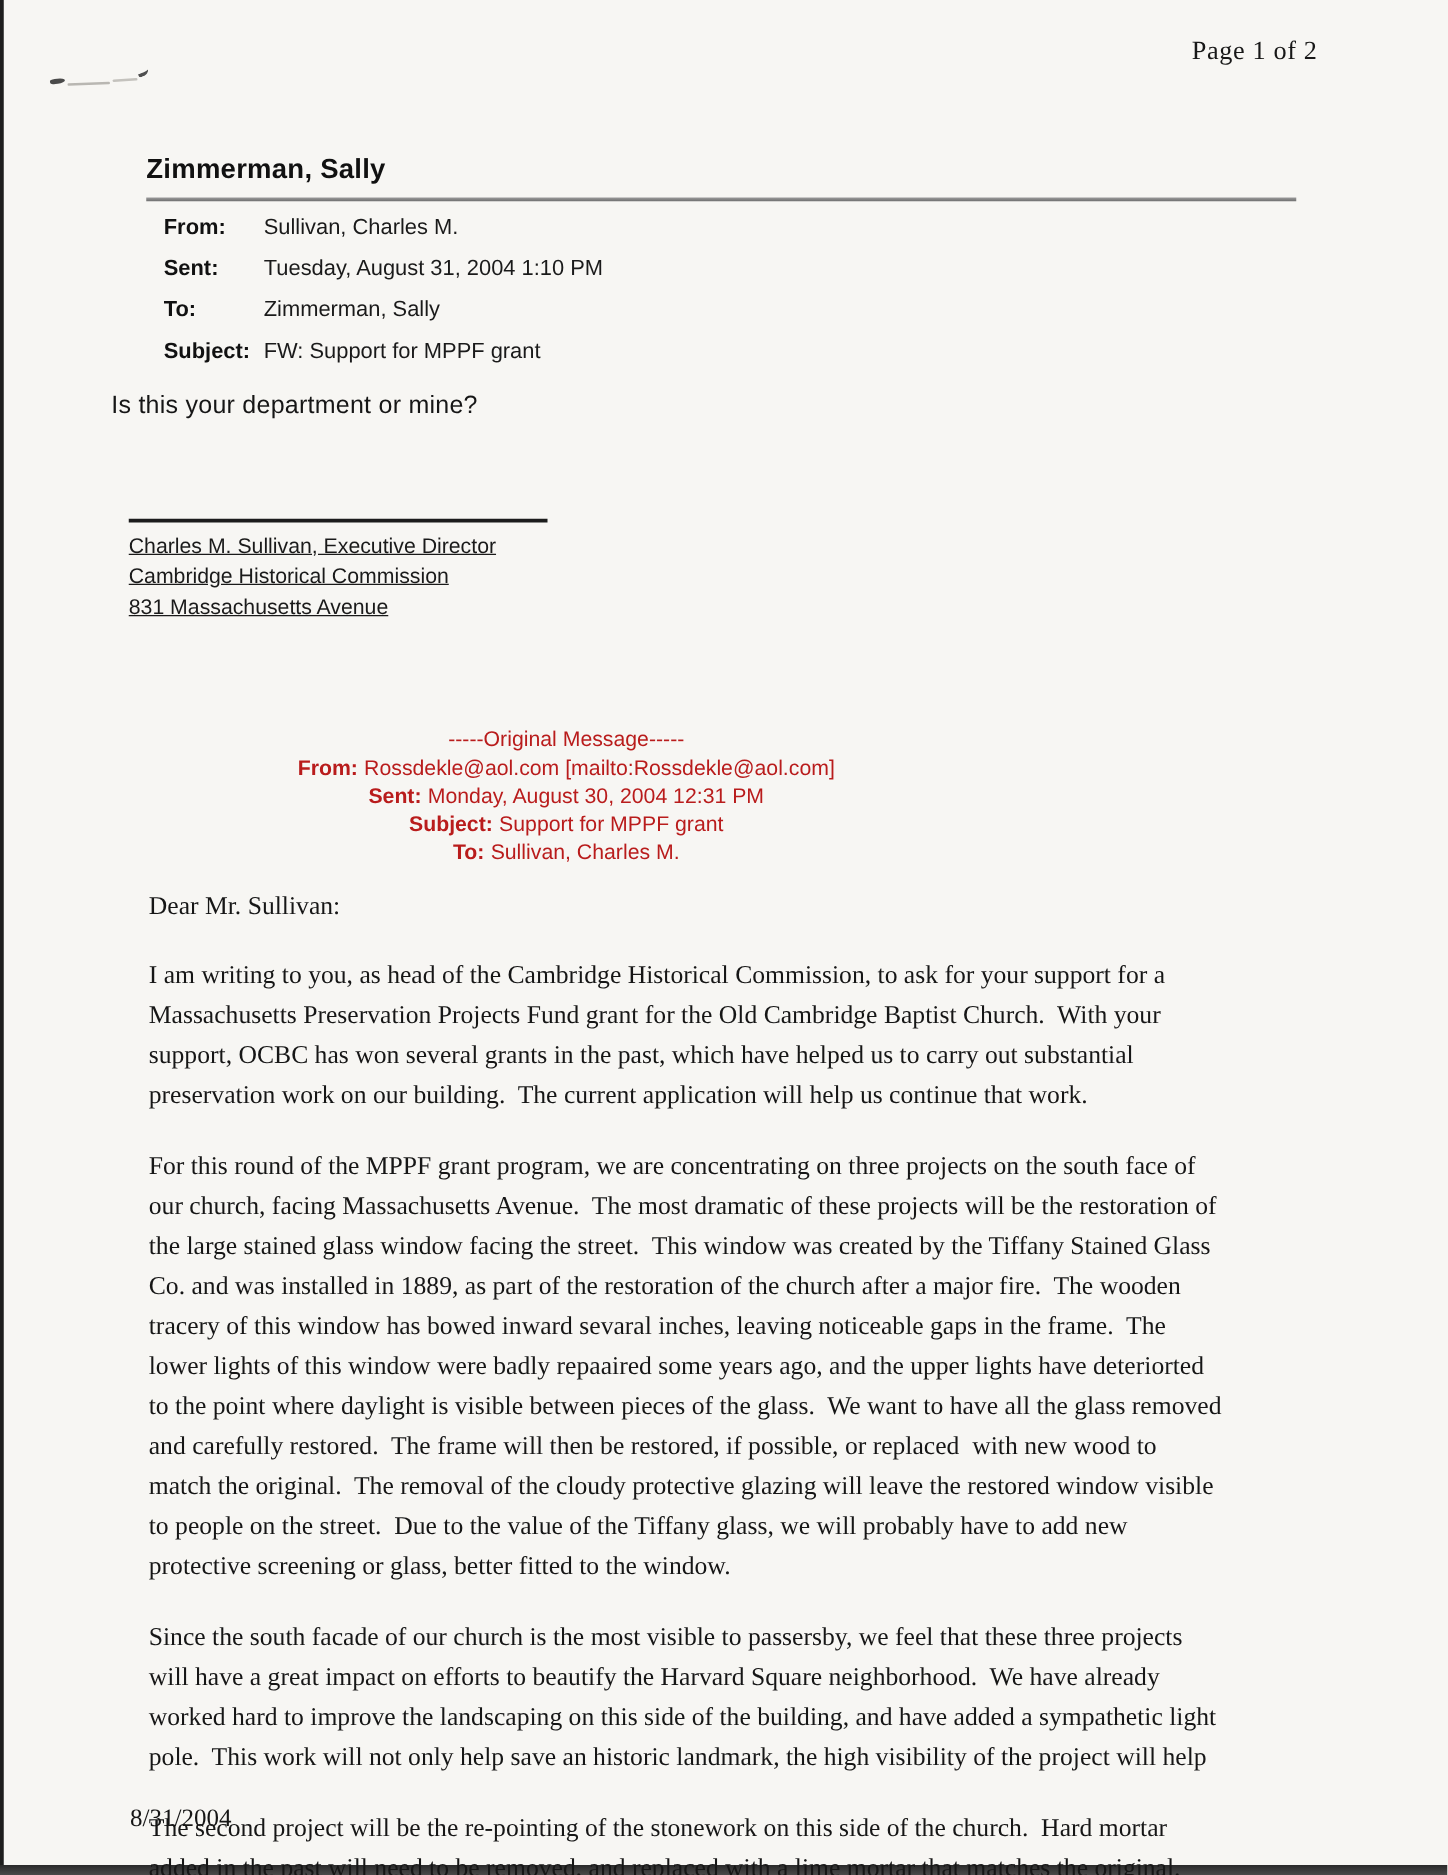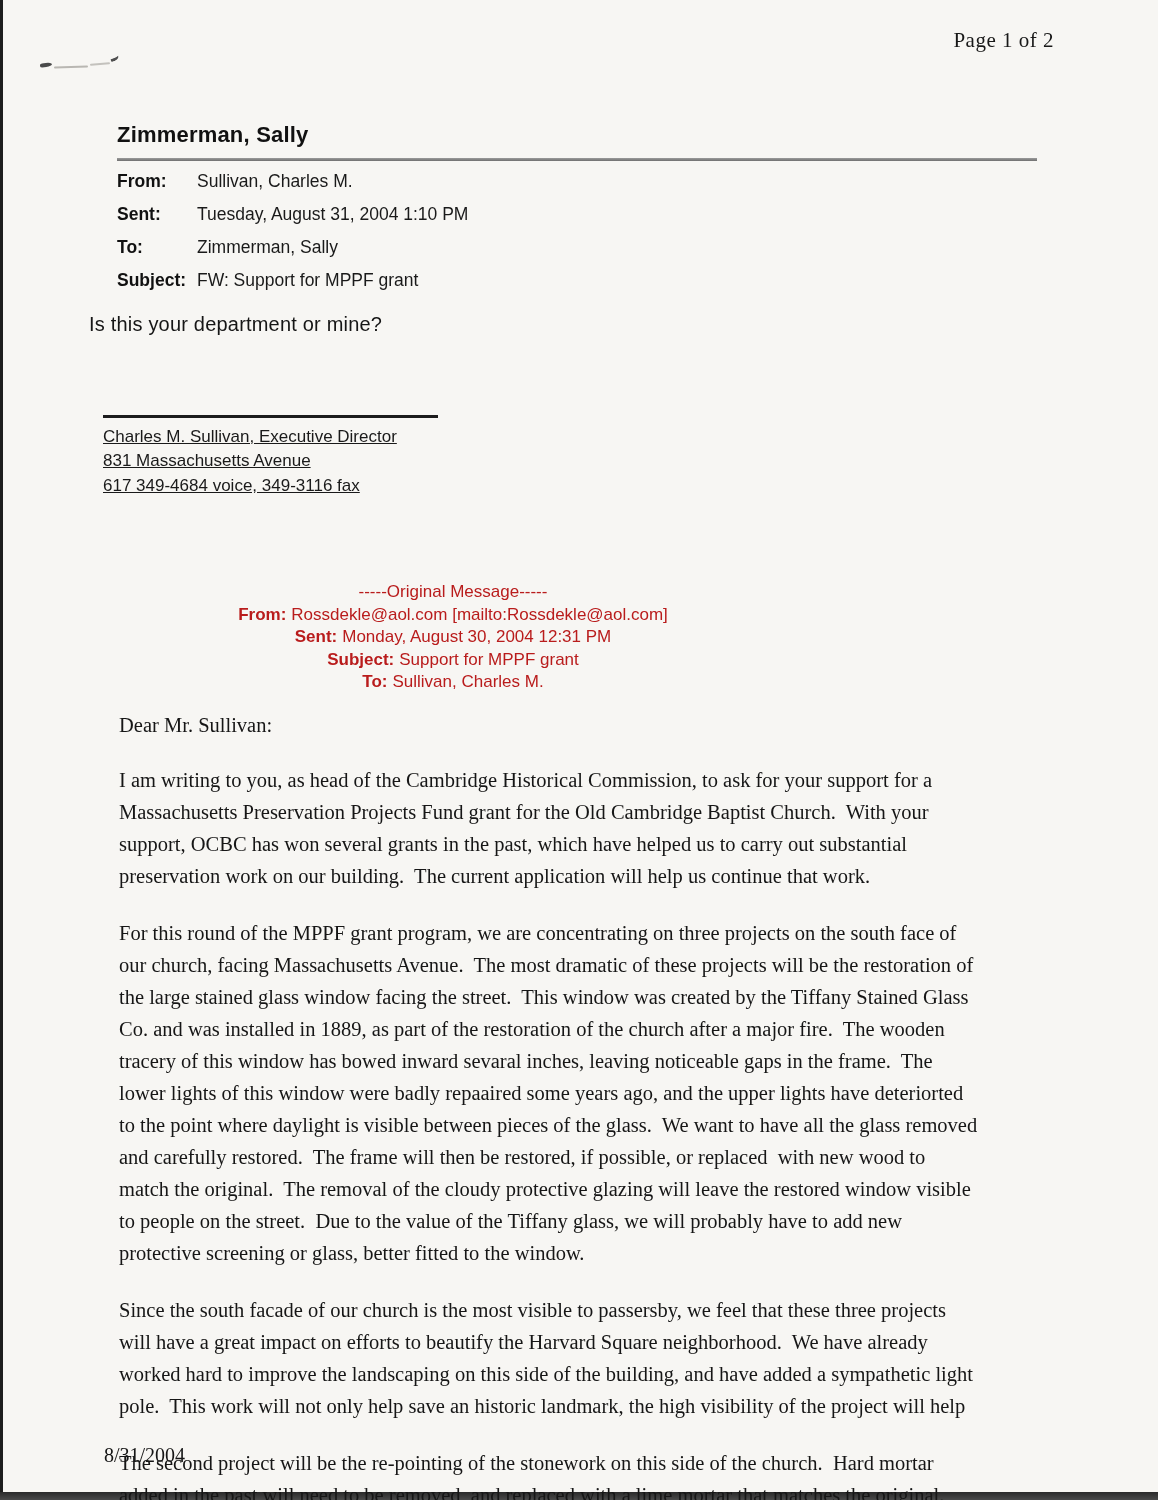--- a/index.html
+++ b/index.html
@@ -51,21 +51,21 @@
 
   .email-title {
     position: absolute; left: 117px; top: 122px;
     font-size: 22px; font-weight: bold; letter-spacing: 0.2px; color: #111;
   }
   .title-rule {
     position: absolute; left: 117px; top: 158px; width: 920px; height: 3px;
     background: linear-gradient(#9b9b9b, #6f6f6f);
   }
 
-  .header-fields { position: absolute; left: 117px; top: 165px; width: 900px; }
+  .header-fields { position: absolute; left: 131px; top: 165px; width: 900px; }
   .header-row { height: 33px; line-height: 33px; font-size: 17.5px; }
   .header-row .lbl { display: inline-block; min-width: 80px; font-weight: bold; color: #111; }
   .header-row .val { color: #1a1a1a; }
 
   .note-line {
     position: absolute; left: 89px; top: 313px;
     font-size: 20px; color: #161616; letter-spacing: 0.2px;
   }
 
   .sig-block { position: absolute; left: 103px; top: 415px; width: 520px; }
@@ -121,22 +121,22 @@
   <div class="header-row">
     <span class="lbl">Subject:</span><span class="val">FW: Support for MPPF grant</span>
   </div>
 </div>
 
 <div class="note-line">Is this your department or mine?</div>
 
 <div class="sig-block">
   <div class="sig-rule"></div>
   <div class="sig-line">Charles M. Sullivan, Executive Director</div>
+  <div class="sig-line">Cambridge Historical Commission</div>
   <div class="sig-line">831 Massachusetts Avenue</div>
-  <div class="sig-line">617 349-4684 voice, 349-3116 fax</div>
 </div>
 
 <div class="om-block">
   <div class="om-line">-----Original Message-----</div>
   <div class="om-line">
     <span class="lbl">From:</span><span class="val">Rossdekle@aol.com [mailto:Rossdekle@aol.com]</span>
   </div>
   <div class="om-line">
     <span class="lbl">Sent:</span><span class="val">Monday, August 30, 2004 12:31 PM</span>
   </div>

